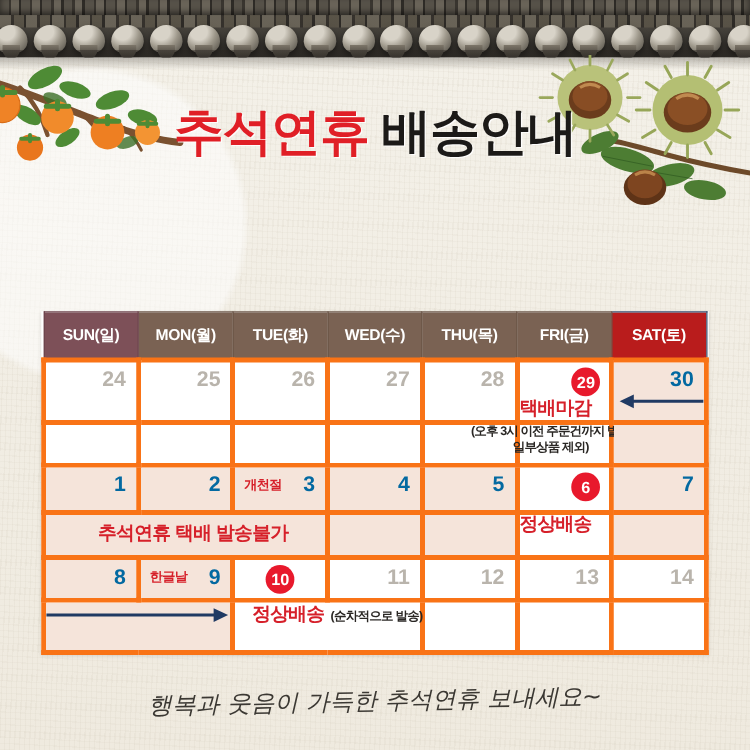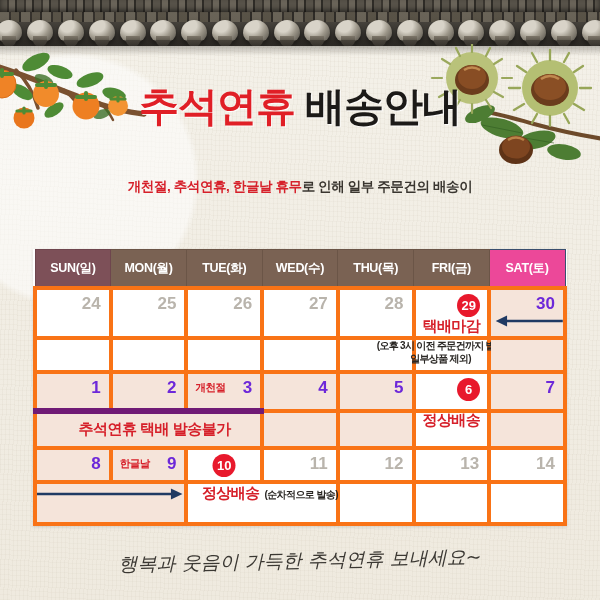--- a/index.html
+++ b/index.html
@@ -86,44 +86,44 @@
     position:absolute;left:33px;top:249px;width:534px;
     border-collapse:collapse;table-layout:fixed;
     background:#fff;
     box-shadow:0 1px 3px rgba(0,0,0,.12);
   }
   .cal th{
     height:34px;font-size:12.5px;font-weight:bold;color:#fff;
     background:#7a6253;border:1px solid #6b5547;letter-spacing:-.3px;
   }
   .cal th.sun{background:#7d5058;border-color:#6e454d;}
-  .cal th.sat{background:#ec4899;border-color:#3a4f6e;}
+  .cal th.sat{background:#b91c1c;border-color:#3a4f6e;}
   .cal td{
     border:4px solid #f97316;vertical-align:top;background:#fff;padding:0;
     position:relative;
   }
   .daynum{
     display:block;text-align:right;padding:5px 8px 0 0;
     font-size:17px;font-weight:bold;color:#b9b4ac;line-height:1.1;
   }
   td.holi{background:#f5e4da;}
-  td.holi .daynum{color:#6d28d9;margin-left:12px;}
+  td.holi .daynum{color:#0369a1;margin-left:12px;}
   .hol-label{
     position:absolute;left:7px;top:7px;font-size:10.5px;font-weight:bold;
     color:#d6202a;letter-spacing:-.5px;text-align:right;
   }
   .badge{
     position:absolute;right:7px;top:4px;
     width:23px;height:23px;border-radius:50%;
     background:#e8192c;color:#fff;font-size:13px;font-weight:bold;
     display:flex;align-items:center;justify-content:center;
     line-height:1;
   }
   .cell-main{
-    text-align:center;font-size:15px;font-weight:bold;color:#d6202a;
+    text-align:left;font-size:15px;font-weight:bold;color:#d6202a;
     letter-spacing:-.6px;margin-top:4px;font-family:Liberation Serif, serif;
   }
   .row1 td{height:46px;}
   .row1n td{height:30px;}
   .row2 td{height:34px;}
   .row2n td{height:32px;}
   .row3 td{height:30px;}
   .row3n td{height:38px;}
   .note{
     text-align:center;font-size:10px;font-weight:bold;color:#2a2724;
@@ -287,23 +287,20 @@
     <path d="M84 96 q8 -5 16 0" stroke="#bb8349" stroke-width="2.4" fill="none"></path>
   </g>
 </svg>
 
 <div class="title">
   <span class="t-red">추석연휴</span>
   <span class="t-blk">배송안내</span>
 </div>
 
 <div class="subtitle">
-  <div>
-    <span class="s-red">개천절, 추석연휴, 한글날 휴무</span><span>로 인해 일부 주문건의 배송이</span>
-  </div>
 </div>
 
 <table class="cal">
   <thead>
     <tr>
       <th class="sun">SUN(일)</th>
       <th>MON(월)</th>
       <th>TUE(화)</th>
       <th>WED(수)</th>
       <th>THU(목)</th>
@@ -376,21 +373,21 @@
         </td>
       <td>
         <span class="badge">6</span>
       </td>
       <td class="holi">
           <span class="daynum">7</span>
         </td>
     </tr>
 
     <tr class="row2n">
-      <td class="holi" colspan="3" style="border-top:6px solid #701a75;padding-left:12px;">
+      <td class="holi" colspan="3" style="border-top:4px solid #701a75;padding-left:12px;">
         <div class="span-red">추석연휴 택배 발송불가</div>
       </td>
       <td class="holi" style="border-top:2px solid #203a63;"></td>
       <td class="holi" style="border-top:2px solid #203a63;"></td>
       <td style="border-top:none;overflow:visible;">
         <div class="cell-main" style="margin-top:-2px;">정상배송</div>
       </td>
       <td class="holi" style="border-top:2px solid #203a63;"></td>
     </tr>
 

